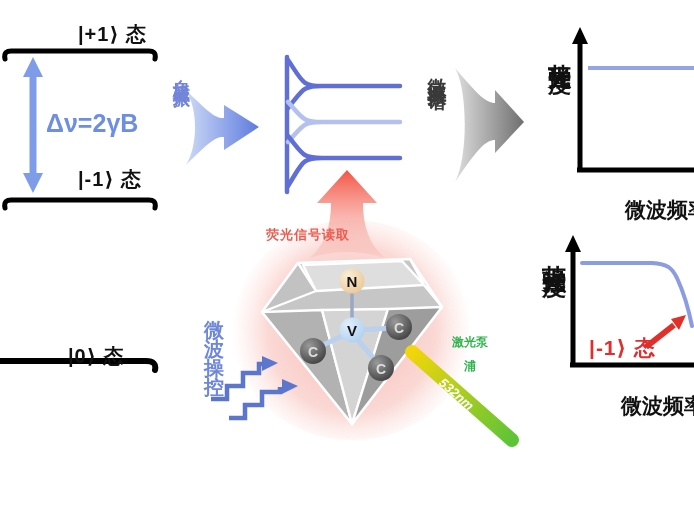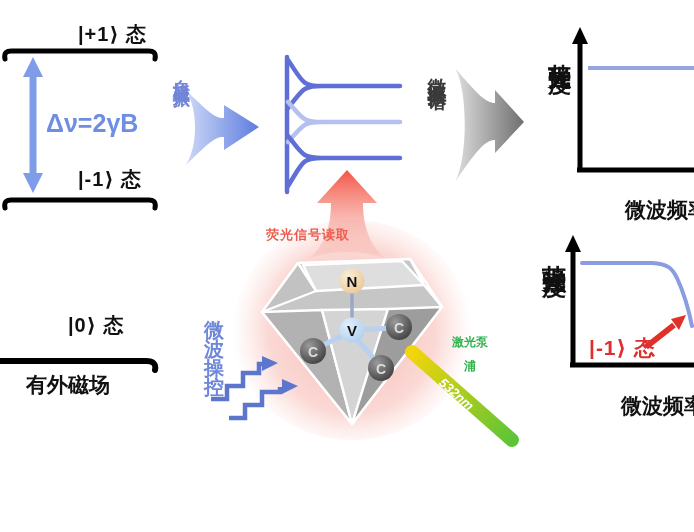--- a/index.html
+++ b/index.html
@@ -172,23 +172,22 @@
   <div class="t formula ctr" style="left:46px;top:109px;width:122px;">Δν=2γB</div>
 
   <div class="t state ctr" style="left:78px;top:166px;width:96px;">|-1⟩ 态</div>
 
   <div class="t blue-v vtext" style="left:170px;top:65px;height:122px;">自旋磁共振</div>
 
   <div class="t gray-v vtext" style="left:424px;top:63px;height:126px;">微波共振谱</div>
 
   <div class="t readout ctr" style="left:266px;top:226px;width:172px;">荧光信号读取</div>
 
-  <div class="t state ctr" style="left:68px;top:312px;width:96px;">|0⟩ 态</div>
-
-  <div class="t fieldcap ctr" style="left:26px;top:371px;width:120px;">有外磁场</div>
+  <div class="t state ctr" style="left:68px;top:343px;width:96px;">|0⟩ 态</div>
+
 
   <div class="t mwctrl wrap2" style="left:195px;top:321px;width:38px;">微波操控</div>
 
   <div class="t laser wrap2" style="left:451px;top:330px;width:38px;">激光泵浦</div>
 
   <div class="t axislabel-y1 vtext" style="left:545px;top:45px;height:118px;">荧光强度</div>
 
   <div class="t axislabel-x nowrap" style="left:625px;top:196px;">微波频率</div>
 
   <div class="t axislabel-y2 vtext" style="left:538px;top:245px;height:122px;">荧光强度</div>

